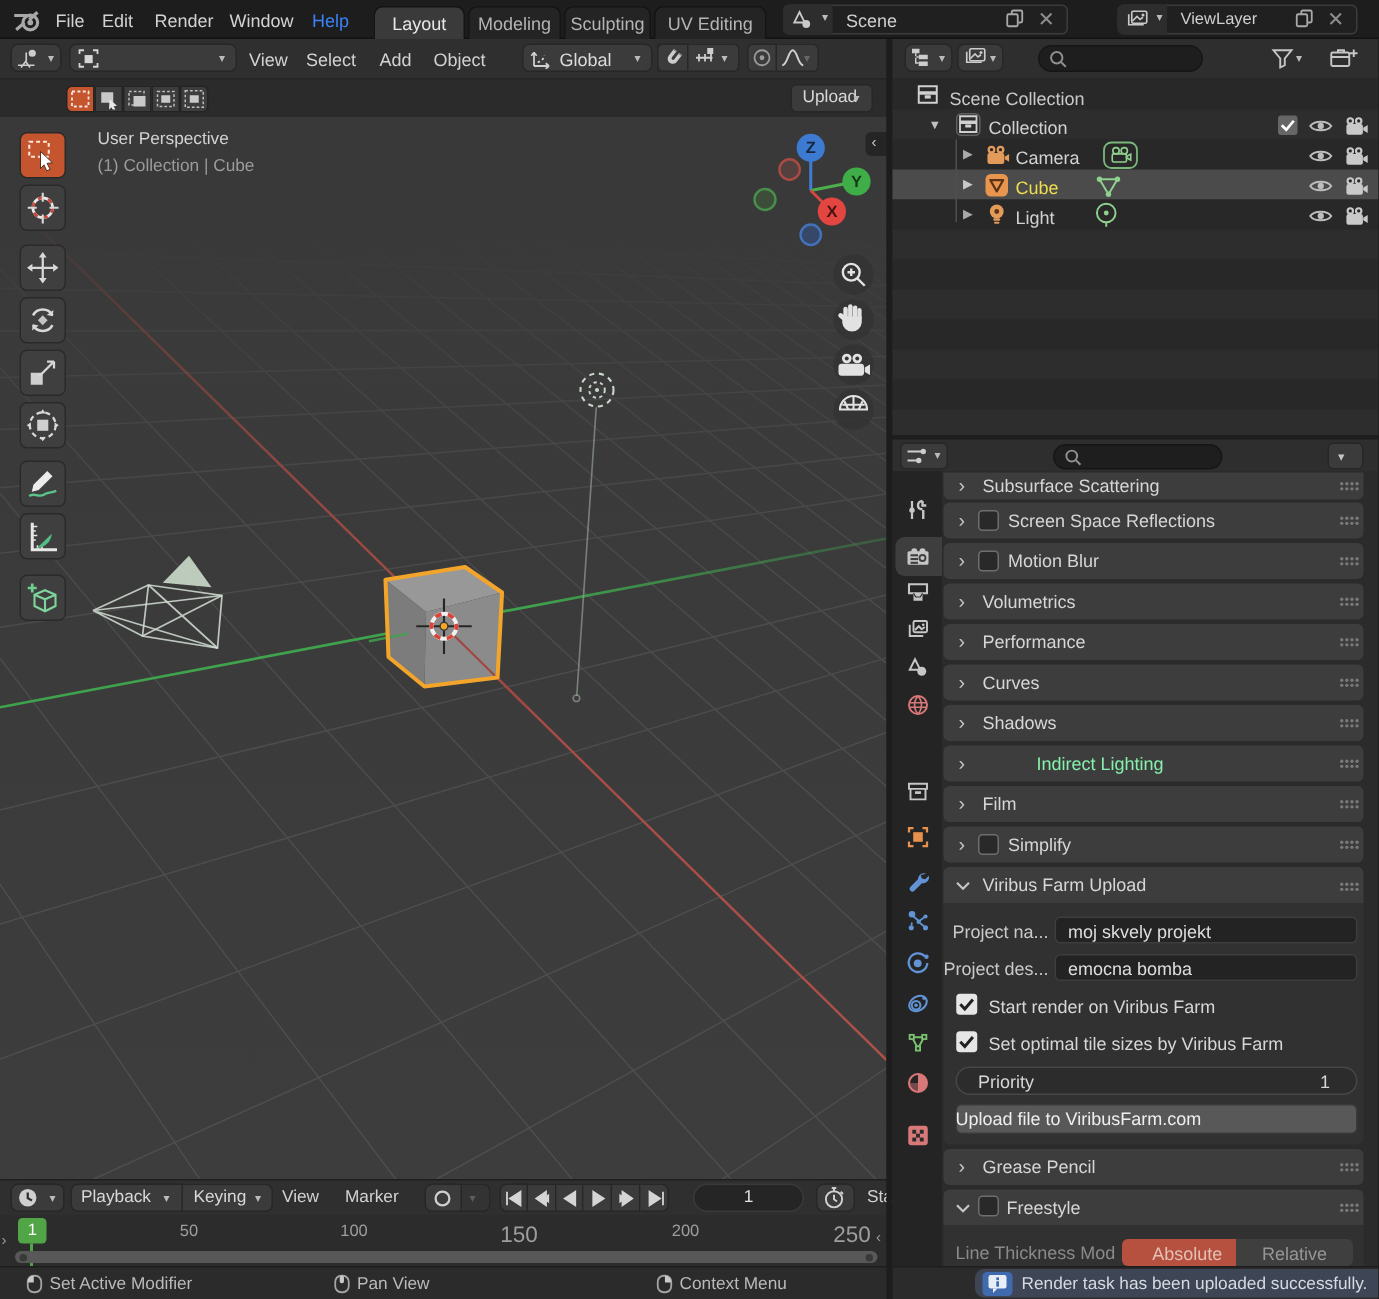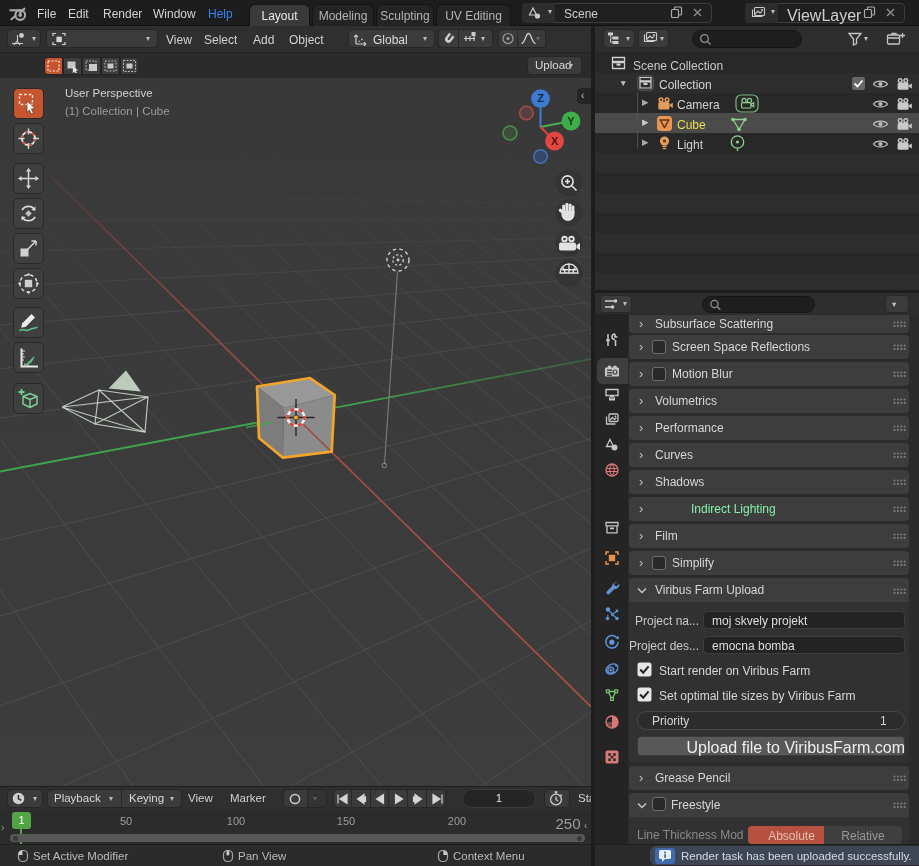--- a/index.html
+++ b/index.html
@@ -54,21 +54,21 @@
 <div class="abs" style="left:745px;top:3px;width:33px;height:20px;background:#2d2d2d;border-radius:4px 0 0 4px;"></div>
 <svg class="abs" style="left:750px;top:6px;" width="16" height="15" viewBox="0 0 16 15">
 <g stroke="#c9c9c9" fill="none" stroke-width="1.1">
       <rect x="4.5" y="1.5" width="10" height="8" rx="1"></rect>
       <path d="M2.5,3.5 v7 h10"></path>
       <circle cx="12" cy="4" r="1" fill="#c9c9c9" stroke="none"></circle>
       <path d="M5,8 l3,-3 2,2 2,-1.5"></path>
     </g>
   </svg>
 <div class="txt" style="left:771px;top:7px;font-size:8px;color:#bbb;">▾</div>
-<div class="txt" style="left:787px;top:7px;font-size:16px;color:#cfcfcf;">ViewLayer</div>
+<div class="txt" style="left:787px;top:7px;font-size:11px;color:#cfcfcf;">ViewLayer</div>
 <svg class="abs" style="left:863px;top:6px;" width="14" height="14" viewBox="0 0 14 14">
 <g stroke="#a9a9a9" fill="none" stroke-width="1.2">
       <rect x="1.5" y="3.5" width="7" height="8" rx="1"></rect>
       <path d="M4.5,3.5 V2 a1,1 0 0 1 1,-1 h5 a1,1 0 0 1 1,1 v6 a1,1 0 0 1 -1,1 h-1.5"></path>
     </g>
   </svg>
 <svg class="abs" style="left:885px;top:7px;" width="11" height="11" viewBox="0 0 11 11">
 <path d="M2,2 L9,9 M9,2 L2,9" stroke="#8d8d8d" stroke-width="1.4"></path>
   </svg>
 <div class="abs" style="left:0;top:26px;width:591px;height:26px;background:#2f2f2f;"></div>
@@ -472,21 +472,21 @@
       <circle cx="8" cy="9.5" r="5.4"></circle>
       <path d="M8,6.5 V9.5 L10,11"></path>
       <path d="M6.5,2 h3 M8,2 v2"></path>
       <path d="M12.5,4.5 l1.5,1.5"></path>
     </g>
   </svg>
 <div class="txt" style="left:578px;top:792px;font-size:11.5px;color:#d2d2d2;">Sta</div>
 <div class="abs" style="left:0;top:810px;width:591px;height:34px;background:#2c2c2c;"></div>
 <div class="txt" style="left:106px;top:815px;width:40px;text-align:center;font-size:11px;color:#9d9d9d;">50</div>
 <div class="txt" style="left:216px;top:815px;width:40px;text-align:center;font-size:11px;color:#9d9d9d;">100</div>
-<div class="txt" style="left:326px;top:815px;width:40px;text-align:center;font-size:11px;color:#9d9d9d;">150</div>
+<div class="txt" style="left:326px;top:815px;width:40px;text-align:center;font-size:15px;color:#9d9d9d;">150</div>
 <div class="txt" style="left:437px;top:815px;width:40px;text-align:center;font-size:11px;color:#9d9d9d;">200</div>
 <div class="txt" style="left:548px;top:815px;width:40px;text-align:center;font-size:15px;color:#9d9d9d;">250</div>
 <div class="abs" style="left:20px;top:829px;width:2px;height:15px;background:#52a546;"></div>
 <div class="abs" style="left:12px;top:812px;width:19px;height:17px;background:#52a546;border-radius:3px;"></div>
 <div class="txt" style="left:12px;top:814px;width:19px;text-align:center;font-size:11px;color:#fff;">1</div>
 <div class="abs" style="left:10px;top:834px;width:575px;height:8px;background:#585858;border-radius:4px;"></div>
 <div class="abs" style="left:13px;top:836px;width:5px;height:5px;background:#393939;border-radius:50%;"></div>
 <div class="abs" style="left:577px;top:836px;width:5px;height:5px;background:#393939;border-radius:50%;"></div>
 <div class="txt" style="left:1px;top:822px;font-size:10px;color:#9a9a9a;">›</div>
 <div class="txt" style="left:584px;top:820px;font-size:10px;color:#9a9a9a;">‹</div>
@@ -1016,21 +1016,21 @@
 <div class="txt" style="left:659px;top:664px;font-size:12px;color:#d6d6d6;">Start render on Viribus Farm</div>
 <svg class="abs" style="left:637px;top:687px;" width="15" height="15" viewBox="0 0 15 15">
     <rect x="0.5" y="0.5" width="14" height="14" rx="2.5" fill="#e6e6e6"></rect>
     <path d="M3.2,7.5 l3,3.2 5.4,-6.4" stroke="#222" stroke-width="2" fill="none"></path>
   </svg>
 <div class="txt" style="left:659px;top:689px;font-size:12px;color:#d6d6d6;">Set optimal tile sizes by Viribus Farm</div>
 <div class="abs" style="left:637px;top:711px;width:268px;height:19px;background:#2c2c2c;border:1px solid #474747;border-radius:10px;"></div>
 <div class="txt" style="left:652px;top:714px;font-size:12px;color:#d6d6d6;">Priority</div>
 <div class="txt" style="left:880px;top:714px;font-size:12px;color:#d6d6d6;">1</div>
 <div class="abs" style="left:637px;top:736px;width:268px;height:20px;background:#585858;border:1px solid #3a3a3a;border-radius:4px;"></div>
-<div class="txt" style="left:637px;top:739px;width:268px;text-align:right;font-size:16px;color:#eeeeee;">Upload file to ViribusFarm.com</div>
+<div class="txt" style="left:637px;top:739px;width:268px;text-align:left;font-size:12px;color:#eeeeee;">Upload file to ViribusFarm.com</div>
 <div class="abs" style="left:629px;top:766px;width:280px;height:24px;background:#3d3d3d;border-radius:4px;"></div>
 <div class="txt" style="left:639px;top:770px;font-size:13px;color:#c5c5c5;">›</div>
 <div class="txt" style="left:655px;top:771px;font-size:12px;color:#d6d6d6;">Grease Pencil</div>
 <svg class="abs" style="left:893px;top:775px;" width="15" height="7" viewBox="0 0 15 7">
     <g fill="#8f8f8f" fill-opacity="0.75">
       <circle cx="1.5" cy="1.5" r="1.1"></circle>
       <circle cx="4.9" cy="1.5" r="1.1"></circle>
       <circle cx="8.3" cy="1.5" r="1.1"></circle>
       <circle cx="11.7" cy="1.5" r="1.1"></circle>
       <circle cx="1.5" cy="4.9" r="1.1"></circle>

